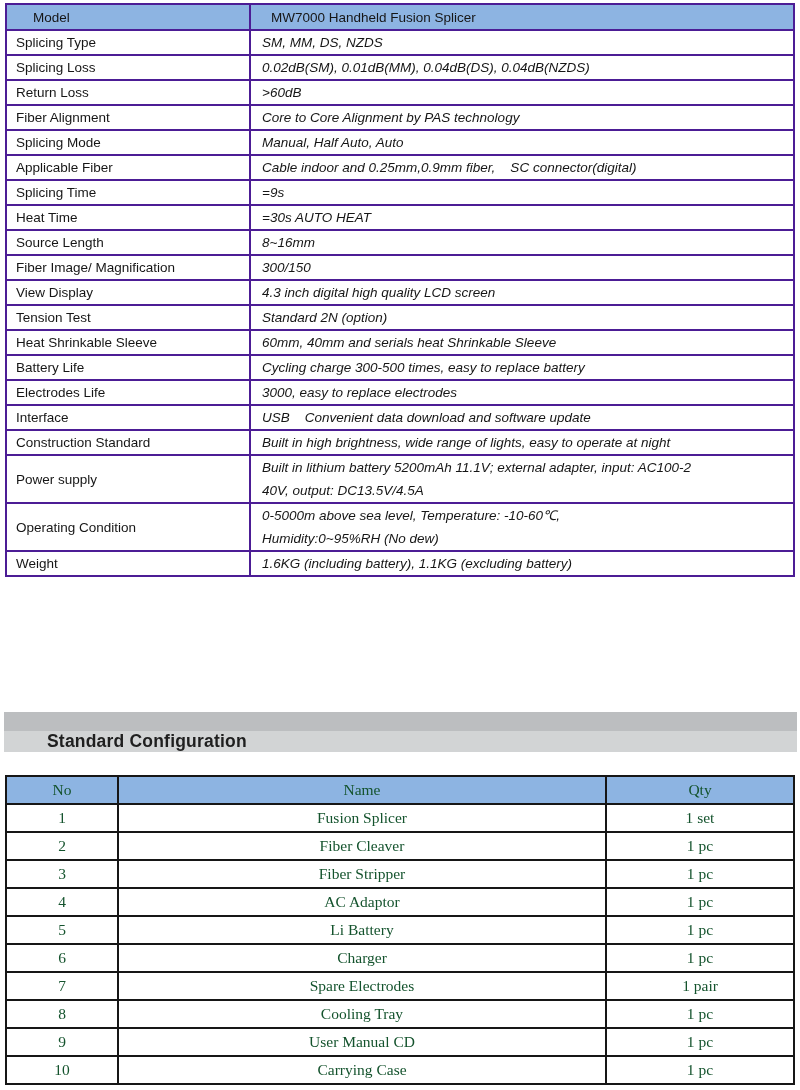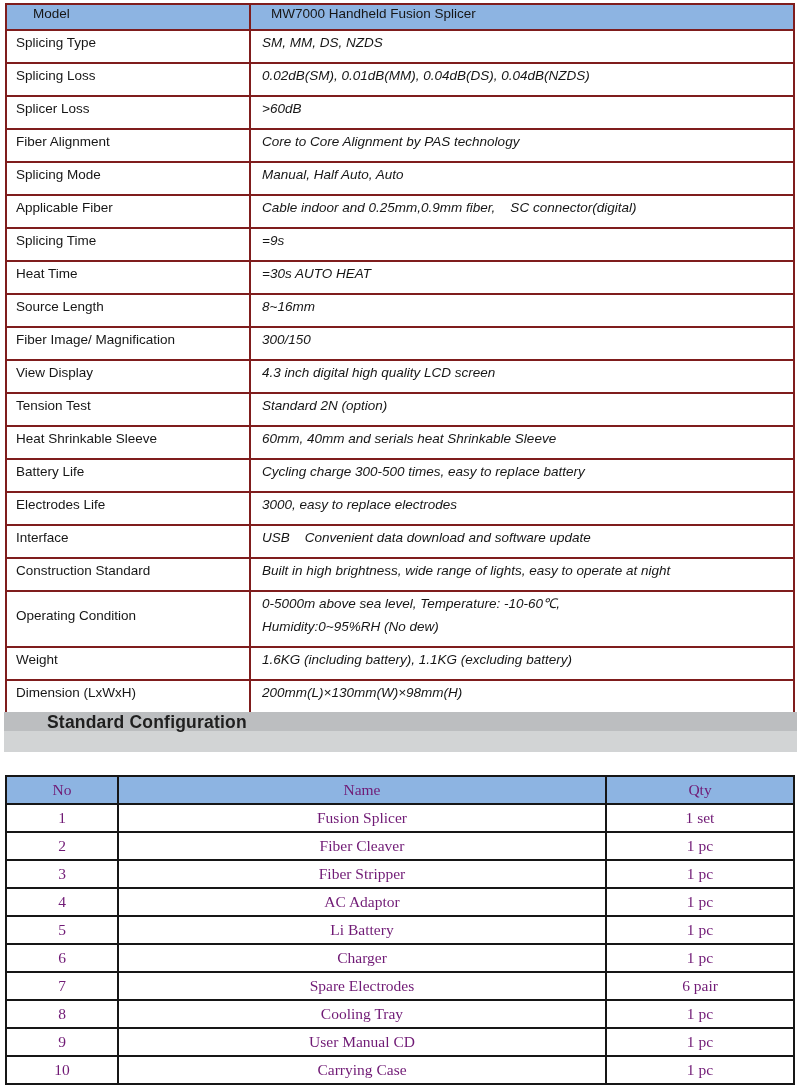--- a/index.html
+++ b/index.html
@@ -12,51 +12,51 @@
     overflow:hidden;
   }
 
   
   table.spec{
     position:absolute;left:5px;top:3px;width:790px;
     border-collapse:collapse;table-layout:fixed;
     font-size:13.5px;color:#161616;
   }
   table.spec td{
-    border:2px solid #7f1d1d;
-    padding:0 6px 8px 9px;
+    border:2px solid #4c1d95;
+    padding:0 6px 0 9px;
     vertical-align:middle;
     overflow:hidden;
   }
   table.spec col.c1{width:244px;}
   table.spec tr{height:24px;}
   table.spec tr.multi{height:48px;}
   table.spec tr.head{height:26px;background:#8db4e2;}
   table.spec tr.head td.c-label{padding-left:26px;}
   table.spec tr.head td.c-value{padding-left:20px;}
   table.spec td.c-value{padding-left:11px;white-space:pre-wrap;}
   table.spec td.c-value div{line-height:23px;white-space:pre-wrap;font-style:italic;}
 
   
   .section-bar{
     position:absolute;left:4px;top:712px;width:793px;height:40px;
     background:linear-gradient(to bottom,#bcbec0 0,#bcbec0 19px,#d2d4d5 19px,#d2d4d5 40px);
-    display:flex;align-items:flex-start;
+    display:flex;align-items:flex-end;
   }
   .section-title{
     font-weight:bold;font-size:17.5px;color:#1f1f1f;
     padding-left:43px;letter-spacing:0.2px;
   }
 
   
   table.config{
     position:absolute;left:5px;top:775px;width:790px;
     border-collapse:collapse;table-layout:fixed;
     font-family:"Liberation Serif",serif;
-    font-size:15.5px;color:#701a75;
+    font-size:15.5px;color:#14532d;
     text-align:center;
   }
   table.config th, table.config td{
     border:2px solid #161616;
     padding:0;height:26px;
     font-weight:normal;
     vertical-align:middle;
   }
   table.config thead th{background:#8db4e2;}
   table.config col.k1{width:112px;}
@@ -80,21 +80,21 @@
 
     <tr>
           <td class="c-label">Splicing Type</td>
           <td class="c-value"><div>SM, MM, DS, NZDS</div></td>
         </tr>
         <tr>
           <td class="c-label">Splicing Loss</td>
           <td class="c-value"><div>0.02dB(SM), 0.01dB(MM), 0.04dB(DS), 0.04dB(NZDS)</div></td>
         </tr>
         <tr>
-          <td class="c-label">Splicer Loss</td>
+          <td class="c-label">Return Loss</td>
           <td class="c-value"><div>&gt;60dB</div></td>
         </tr>
         <tr>
           <td class="c-label">Fiber Alignment</td>
           <td class="c-value"><div>Core to Core Alignment by PAS technology</div></td>
         </tr>
         <tr>
           <td class="c-label">Splicing Mode</td>
           <td class="c-value"><div>Manual, Half Auto, Auto</div></td>
         </tr>
@@ -138,32 +138,32 @@
           <td class="c-label">Electrodes Life</td>
           <td class="c-value"><div>3000, easy to replace electrodes</div></td>
         </tr>
         <tr>
           <td class="c-label">Interface</td>
           <td class="c-value"><div>USB    Convenient data download and software update</div></td>
         </tr>
         <tr>
           <td class="c-label">Construction Standard</td>
           <td class="c-value"><div>Built in high brightness, wide range of lights, easy to operate at night</div></td>
+        </tr>
+        <tr class="multi">
+          <td class="c-label">Power supply</td>
+          <td class="c-value"><div>Built in lithium battery 5200mAh 11.1V; external adapter, input: AC100-2</div><div>40V, output: DC13.5V/4.5A</div></td>
         </tr>
         <tr class="multi">
           <td class="c-label">Operating Condition</td>
           <td class="c-value"><div>0-5000m above sea level, Temperature: -10-60℃,</div><div>Humidity:0~95%RH (No dew)</div></td>
         </tr>
         <tr>
           <td class="c-label">Weight</td>
           <td class="c-value"><div>1.6KG (including battery), 1.1KG (excluding battery)</div></td>
-        </tr>
-        <tr>
-          <td class="c-label">Dimension (LxWxH)</td>
-          <td class="c-value"><div>200mm(L)×130mm(W)×98mm(H)</div></td>
         </tr>
       </tbody>
   </table>
 
   <div class="section-bar">
     <span class="section-title">Standard Configuration</span>
   </div>
 
   <table class="config">
     <colgroup>
@@ -206,21 +206,21 @@
           <td>1 pc</td>
         </tr>
         <tr>
           <td>6</td>
           <td>Charger</td>
           <td>1 pc</td>
         </tr>
         <tr>
           <td>7</td>
           <td>Spare Electrodes</td>
-          <td>6 pair</td>
+          <td>1 pair</td>
         </tr>
         <tr>
           <td>8</td>
           <td>Cooling Tray</td>
           <td>1 pc</td>
         </tr>
         <tr>
           <td>9</td>
           <td>User Manual CD</td>
           <td>1 pc</td>

